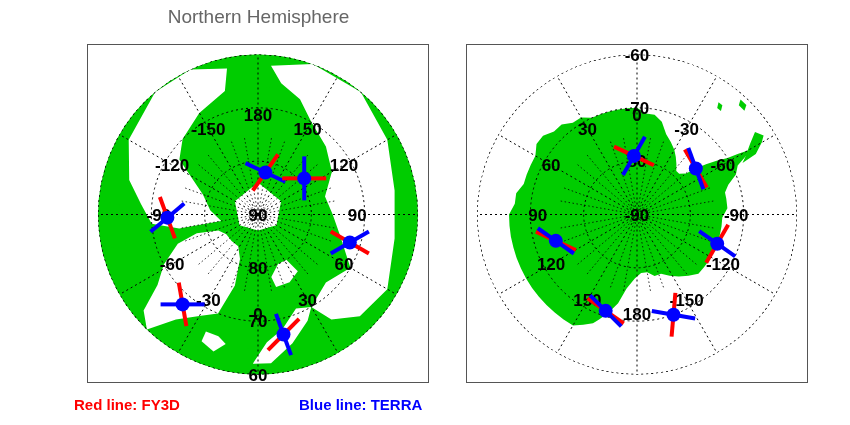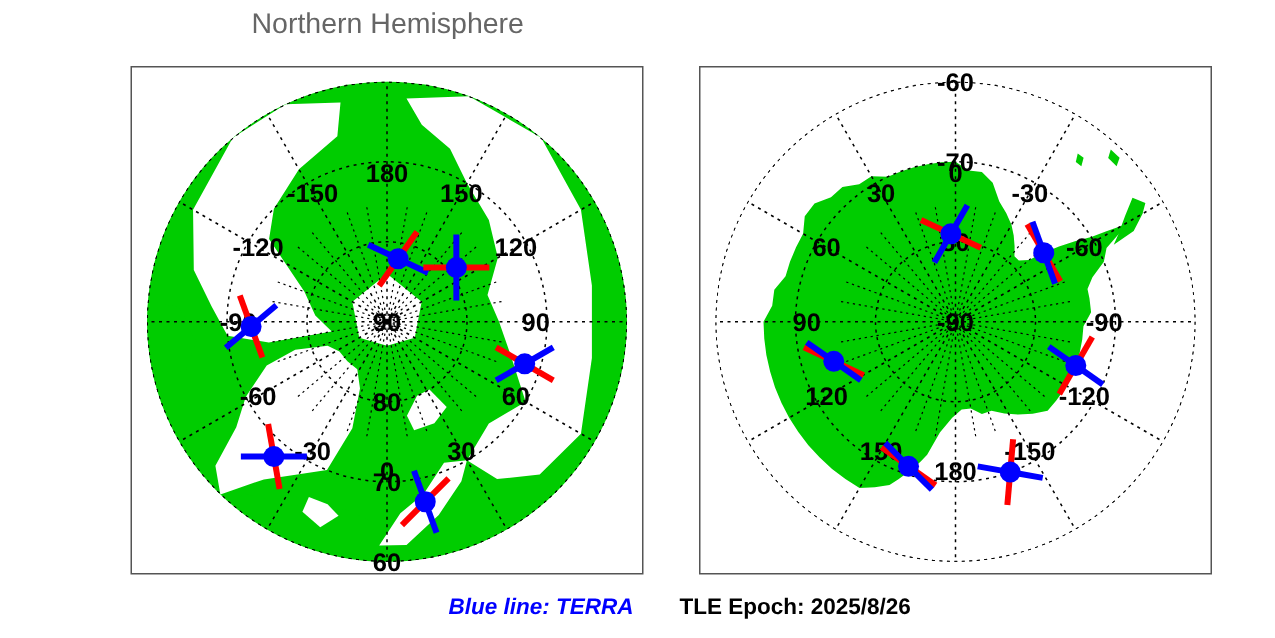--- a/index.html
+++ b/index.html
@@ -24,21 +24,21 @@
   }
   .panel-south .frame{left:41px;}
 
   .plotsvg{position:absolute;left:0;top:0;}
 
   .caption{
     position:absolute;bottom:12px;font-size:15px;font-weight:bold;
     white-space:nowrap;
   }
   .cap-red{left:28px;color:#ff0000;}
-  .cap-blue{left:253px;color:#0000ff;font-style:italic;}
+  .cap-blue{left:253px;color:#0000ff;}
   .cap-epoch{left:28px;color:#000000;}
 </style>
 </head>
 <body>
 
 <div class="page">
 
   <div class="panel panel-north">
     <div class="panel-title">Northern Hemisphere</div>
     <div class="frame">
@@ -152,20 +152,21 @@
             <line x1="94.57958713011273" y1="259.38254799262677" x2="116.57958713011273" y2="259.38254799262677" stroke="#0000ff" stroke-width="4" stroke-linecap="butt"></line>
             <circle cx="94.57958713011273" cy="259.38254799262677" r="7" fill="#0000ff"></circle>
             <line x1="195.50383407364515" y1="289.4861056900135" x2="211.06018325974918" y2="273.92975650390946" stroke="#ff0000" stroke-width="4" stroke-linecap="butt"></line>
             <line x1="195.50383407364515" y1="289.4861056900135" x2="179.9474848875411" y2="305.0424548761176" stroke="#ff0000" stroke-width="4" stroke-linecap="butt"></line>
             <line x1="195.50383407364515" y1="289.4861056900135" x2="187.97939092048043" y2="268.81286803272354" stroke="#0000ff" stroke-width="4" stroke-linecap="butt"></line>
             <line x1="195.50383407364515" y1="289.4861056900135" x2="203.02827722680988" y2="310.1593433473035" stroke="#0000ff" stroke-width="4" stroke-linecap="butt"></line>
             <circle cx="195.50383407364515" cy="289.4861056900135" r="7" fill="#0000ff"></circle>
           </g>
         </svg>
     </div>
+    <div class="caption cap-red">Red line: FY3D</div>
     <div class="caption cap-blue">Blue line: TERRA</div>
   </div>
 
   <div class="panel panel-south">
     <div class="frame">
       <svg class="plotsvg" id="svg-south" width="340" height="337">
           <defs>
             <clipPath id="svg-south-clip">
               <circle cx="170" cy="169.5" r="160"></circle>
             </clipPath>
@@ -267,16 +268,15 @@
             <line x1="138.68627790333866" y1="265.87372698457557" x2="154.24262708944272" y2="281.43007617067957" stroke="#0000ff" stroke-width="4" stroke-linecap="butt"></line>
             <circle cx="138.68627790333866" cy="265.87372698457557" r="7" fill="#0000ff"></circle>
             <line x1="88.84317727614689" y1="195.86945018666216" x2="108.78194859095319" y2="205.16705194495756" stroke="#ff0000" stroke-width="4" stroke-linecap="butt"></line>
             <line x1="88.84317727614689" y1="195.86945018666216" x2="68.90440596134059" y2="186.5718484283668" stroke="#ff0000" stroke-width="4" stroke-linecap="butt"></line>
             <line x1="88.84317727614689" y1="195.86945018666216" x2="70.82183230178907" y2="183.25076858693916" stroke="#0000ff" stroke-width="4" stroke-linecap="butt"></line>
             <line x1="88.84317727614689" y1="195.86945018666216" x2="106.8645222505047" y2="208.48813178638517" stroke="#0000ff" stroke-width="4" stroke-linecap="butt"></line>
             <circle cx="88.84317727614689" cy="195.86945018666216" r="7" fill="#0000ff"></circle>
           </g>
         </svg>
     </div>
-    <div class="caption cap-epoch">TLE Epoch: 2025/8/26</div>
   </div>
 
 </div>
 
 </body></html>

